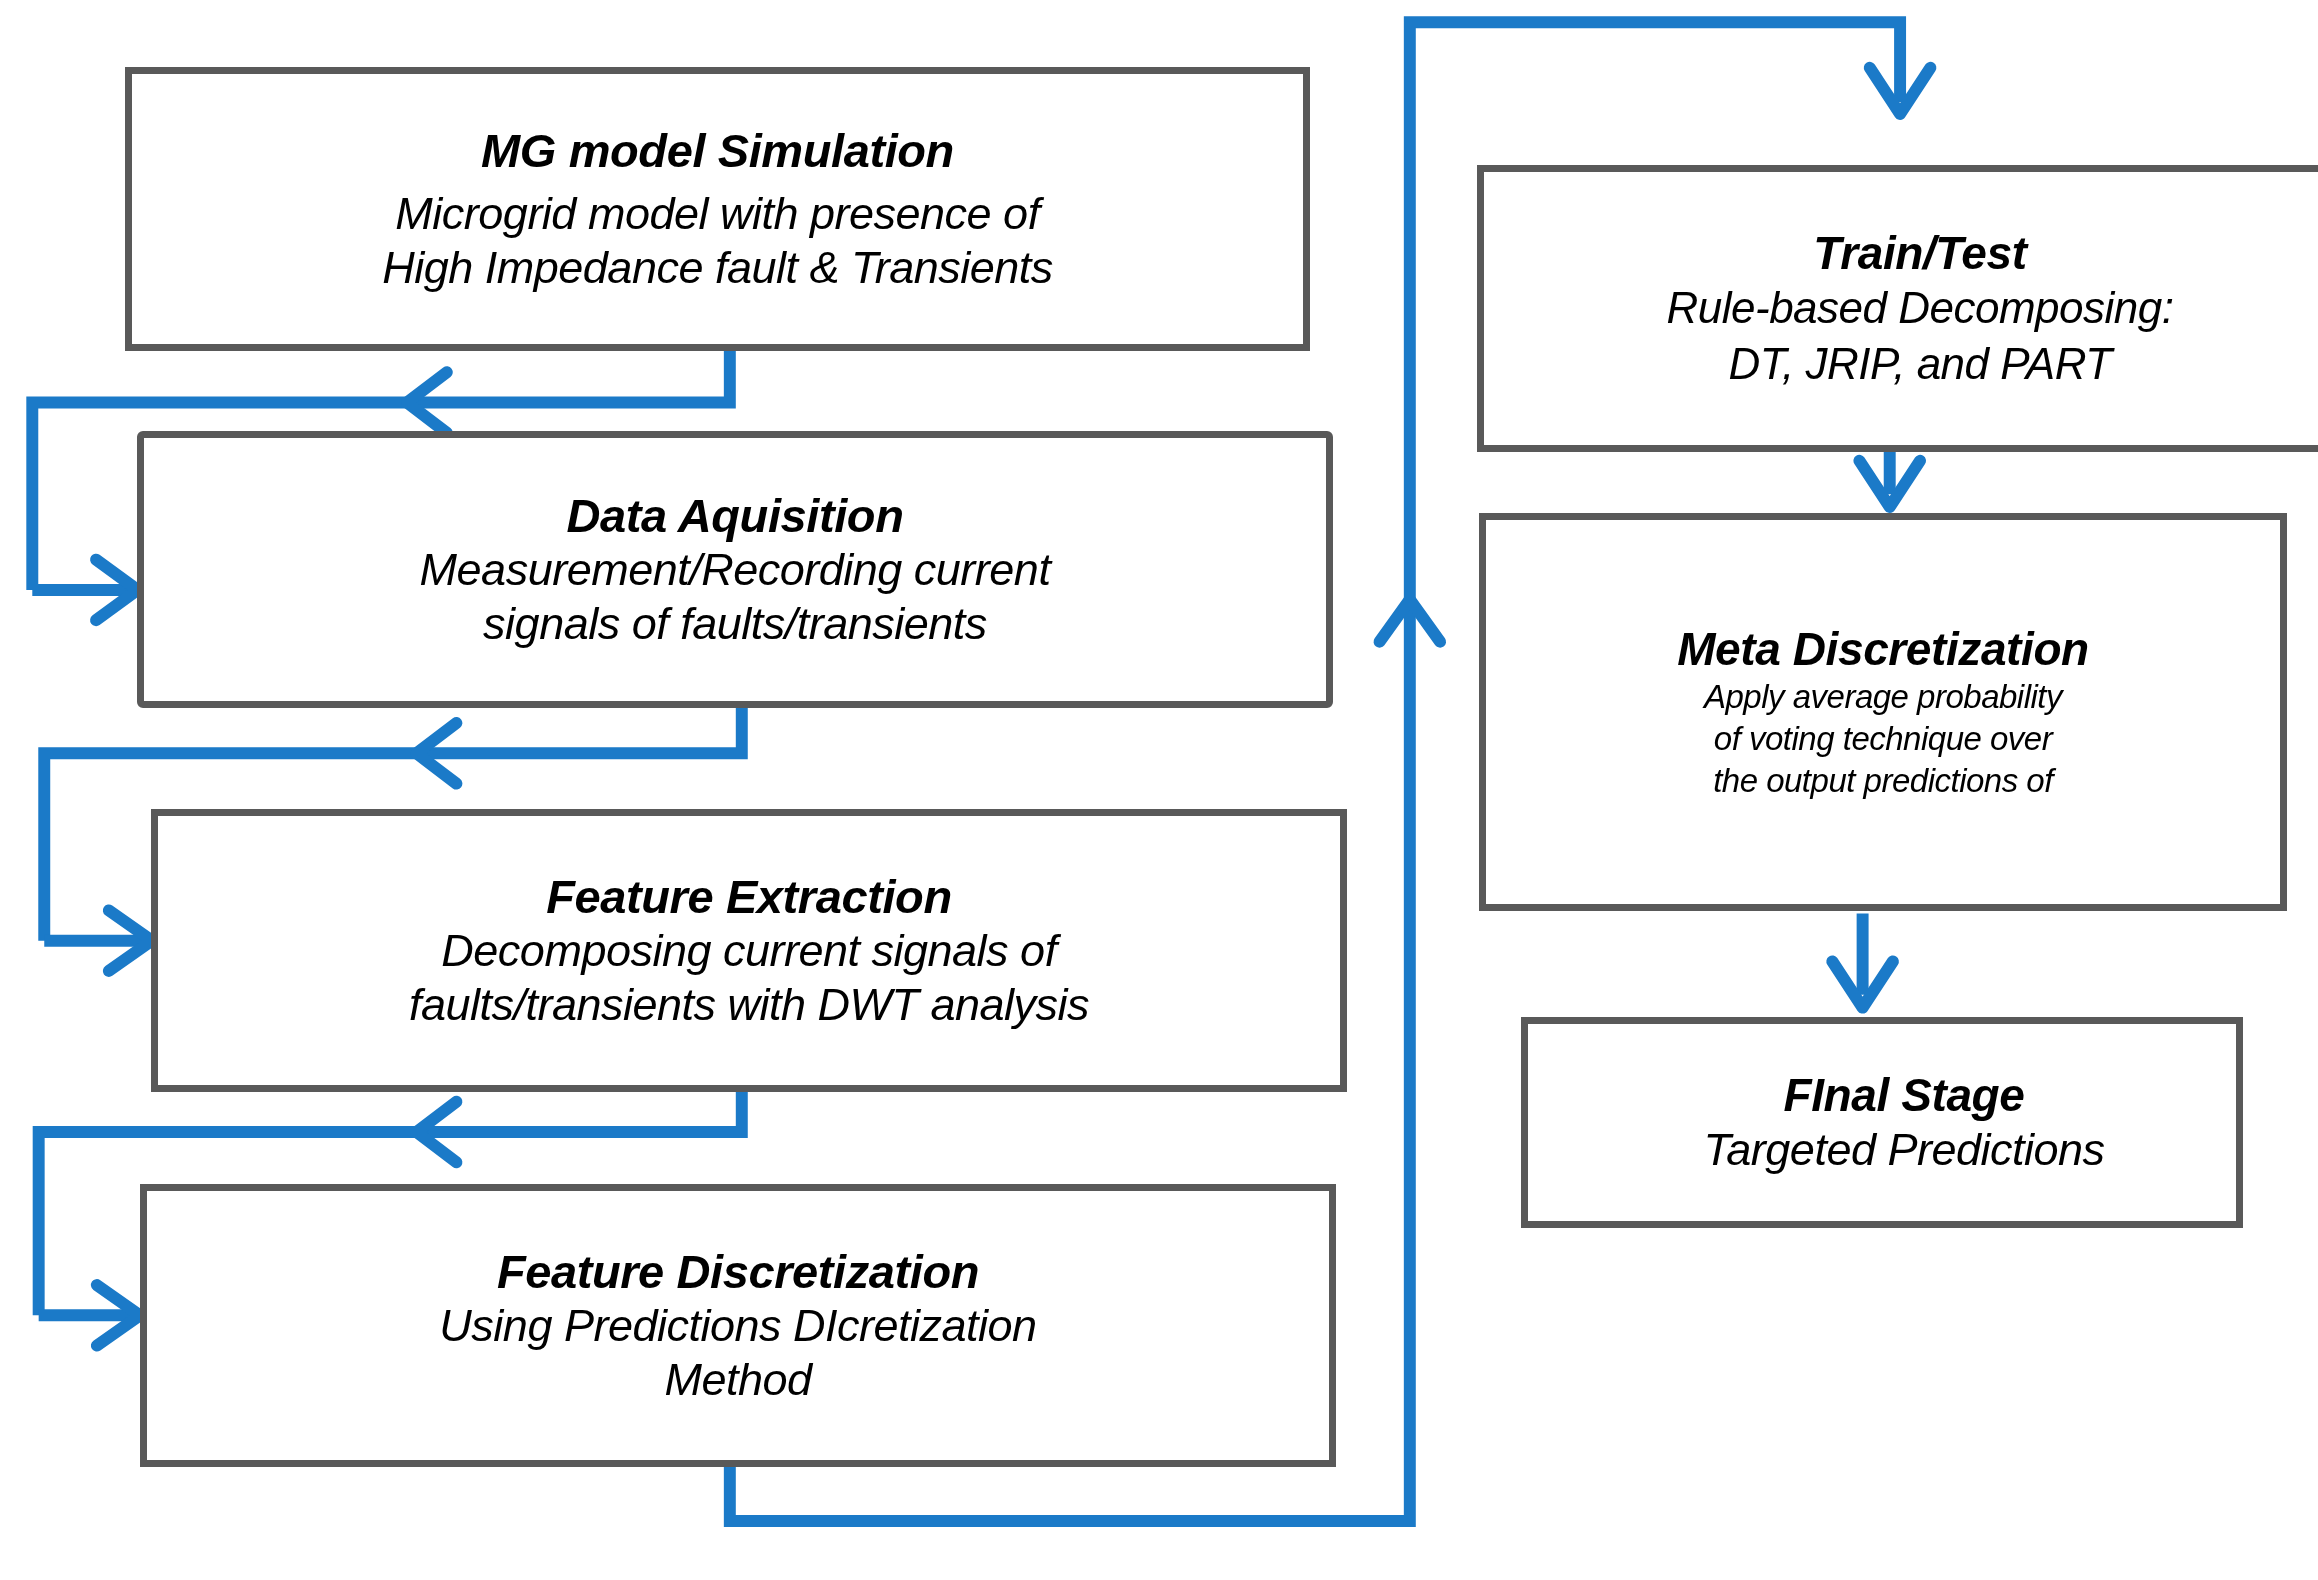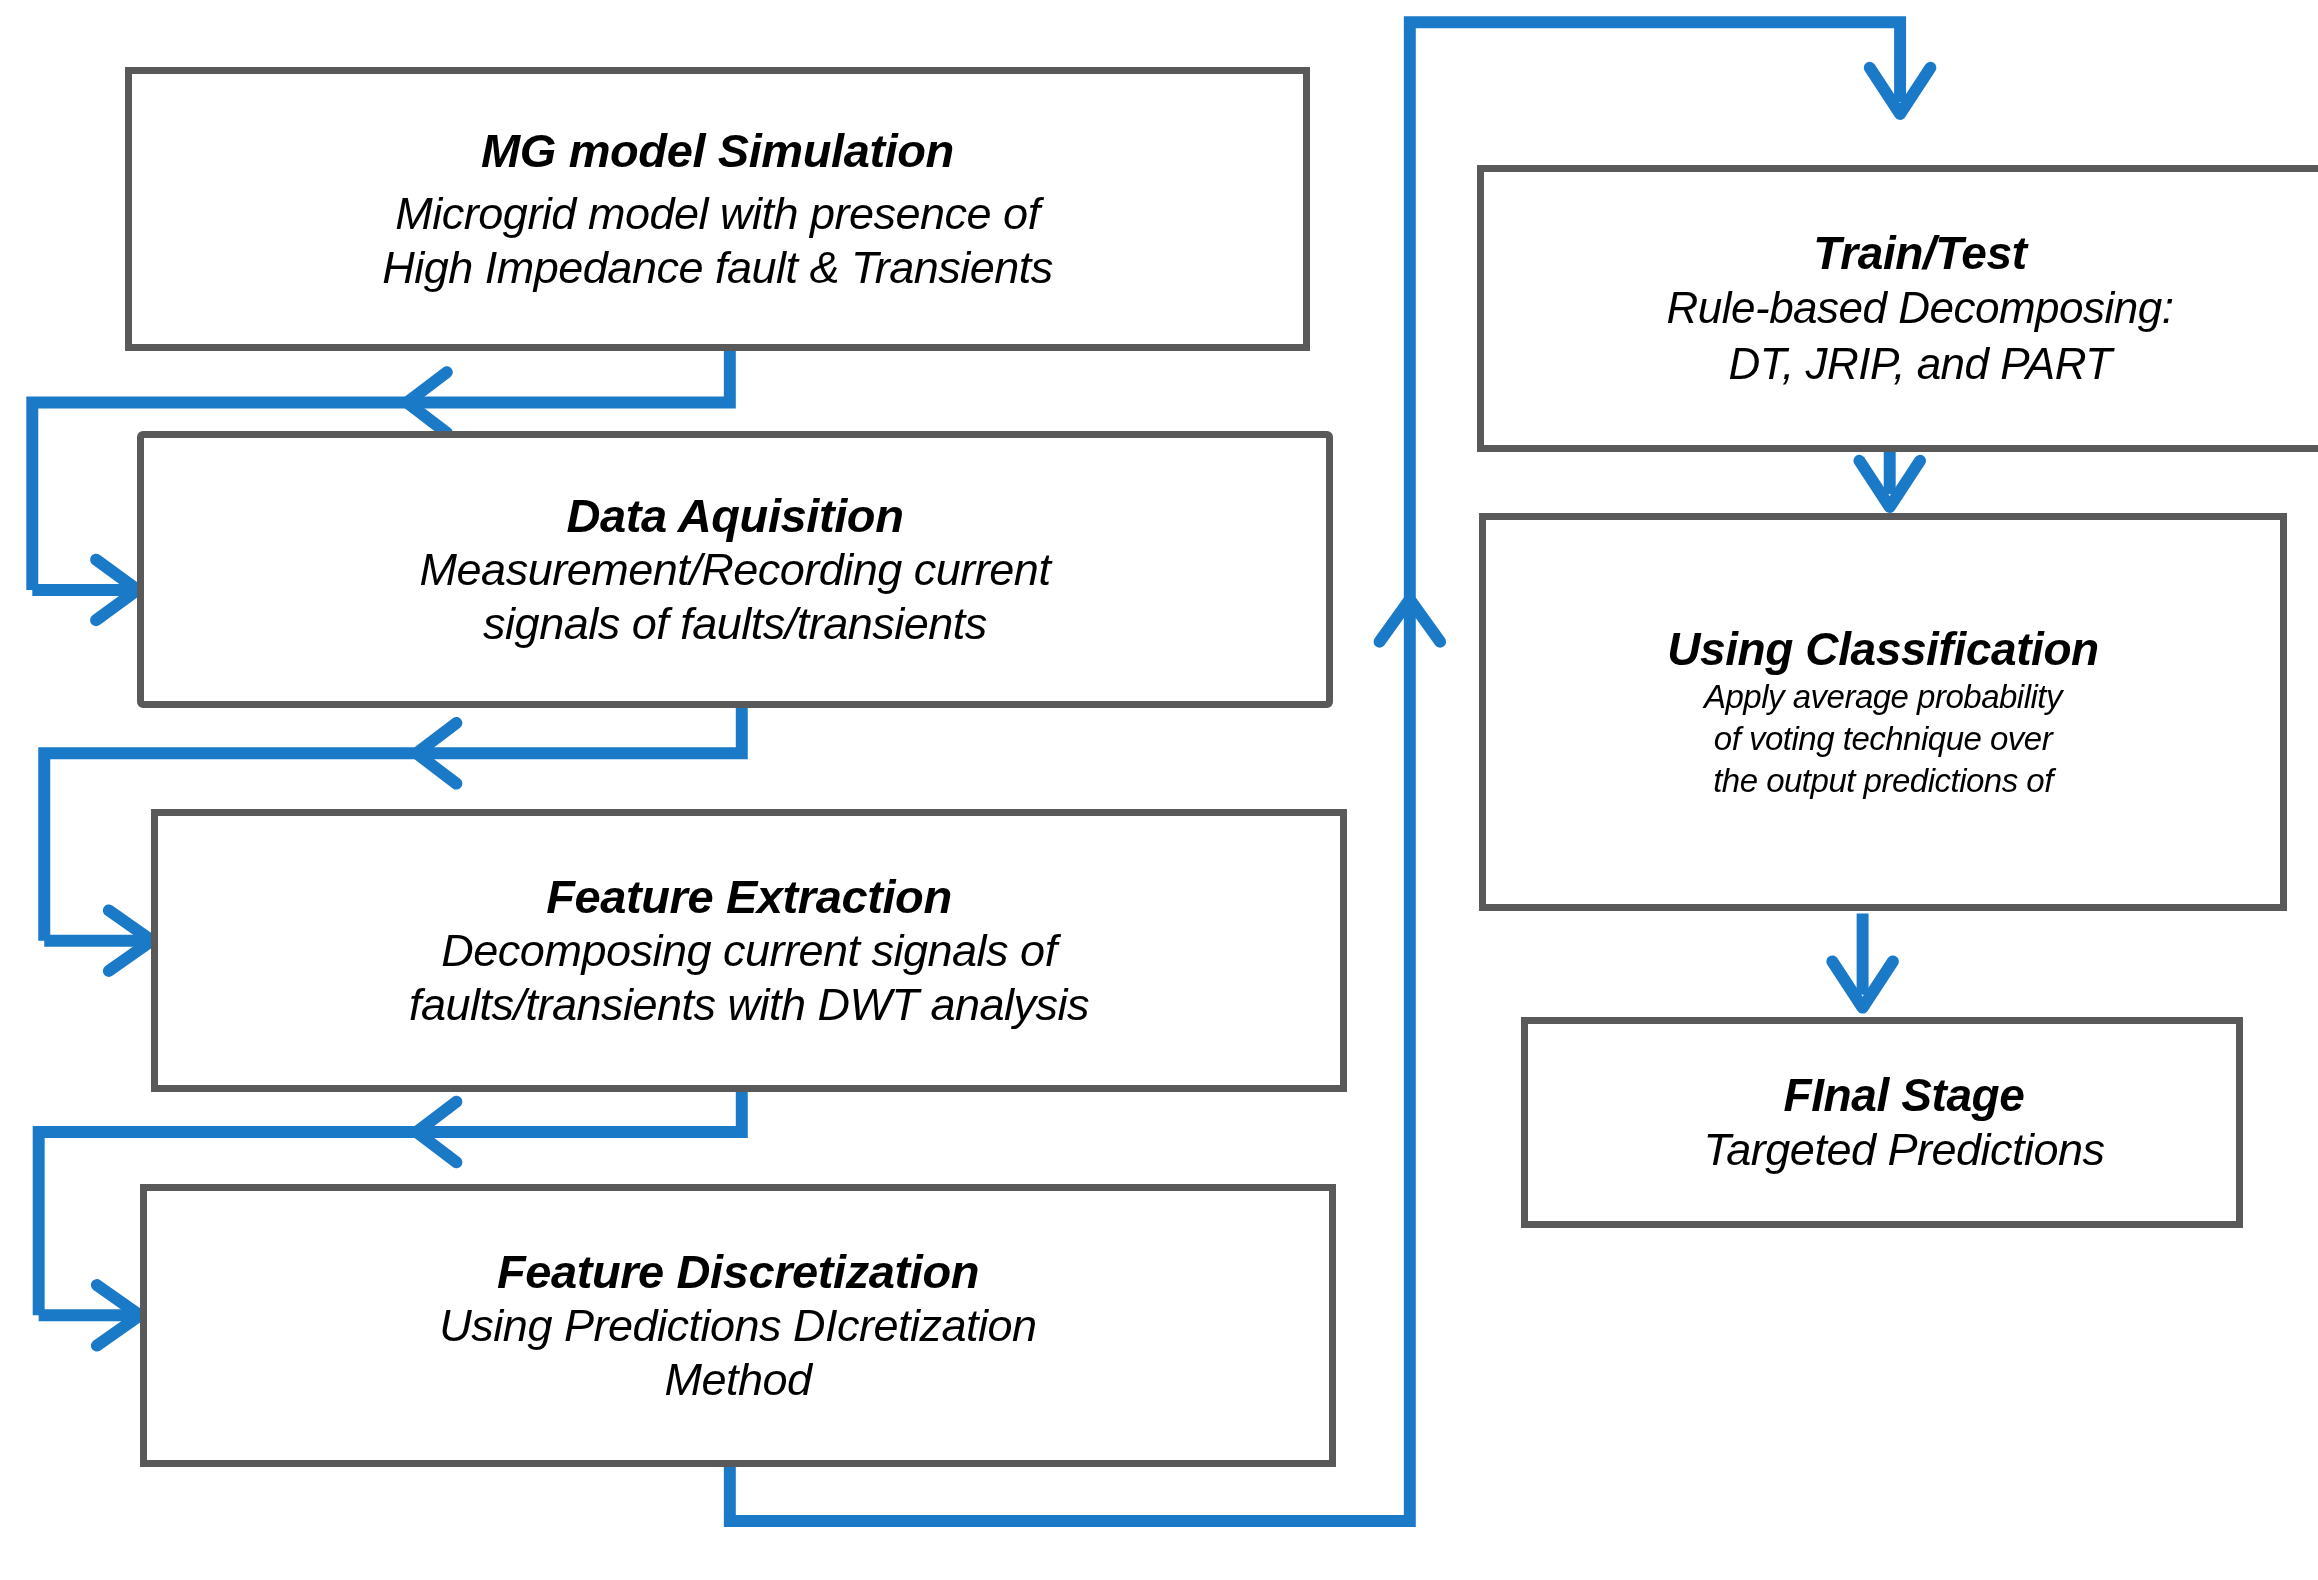--- a/index.html
+++ b/index.html
@@ -106,21 +106,21 @@
     <div class="n-line">Method</div>
   </div>
 
   <div class="node" id="box-train-test">
     <div class="n-title">Train/Test</div>
     <div class="n-line">Rule-based Decomposing:</div>
     <div class="n-line">DT, JRIP, and PART</div>
   </div>
 
   <div class="node" id="box-meta-classification">
-    <div class="n-title">Using Classification</div>
+    <div class="n-title">Meta Discretization</div>
     <div class="n-line">Apply average probability</div>
     <div class="n-line">of voting technique over</div>
     <div class="n-line">the output predictions of</div>
   </div>
 
   <div class="node" id="box-final-stage">
     <div class="n-title">FInal Stage</div>
     <div class="n-line">Targeted Predictions</div>
   </div>
 

